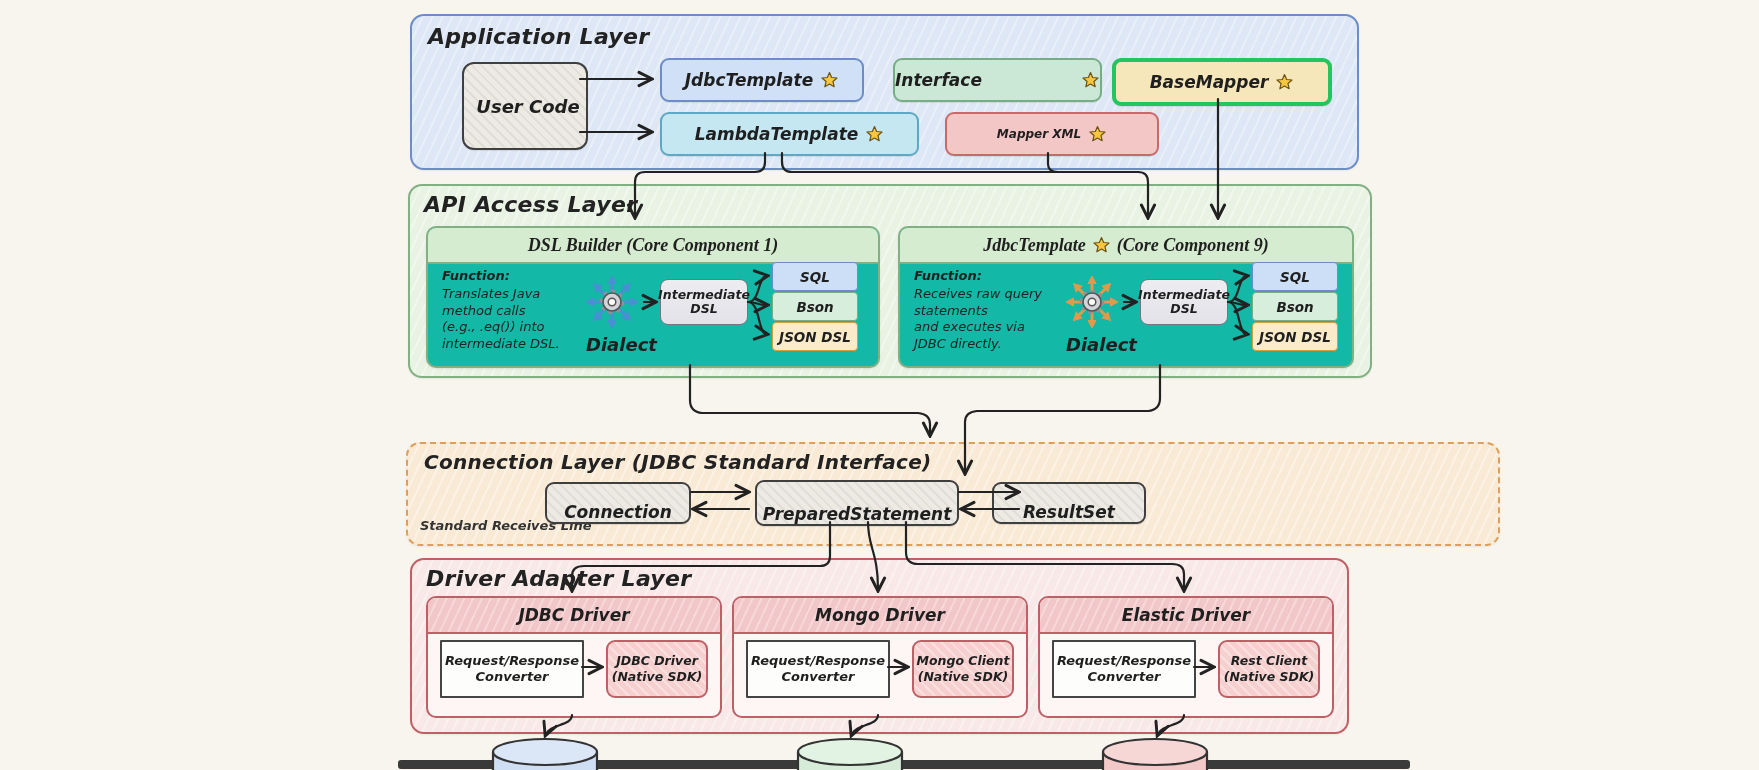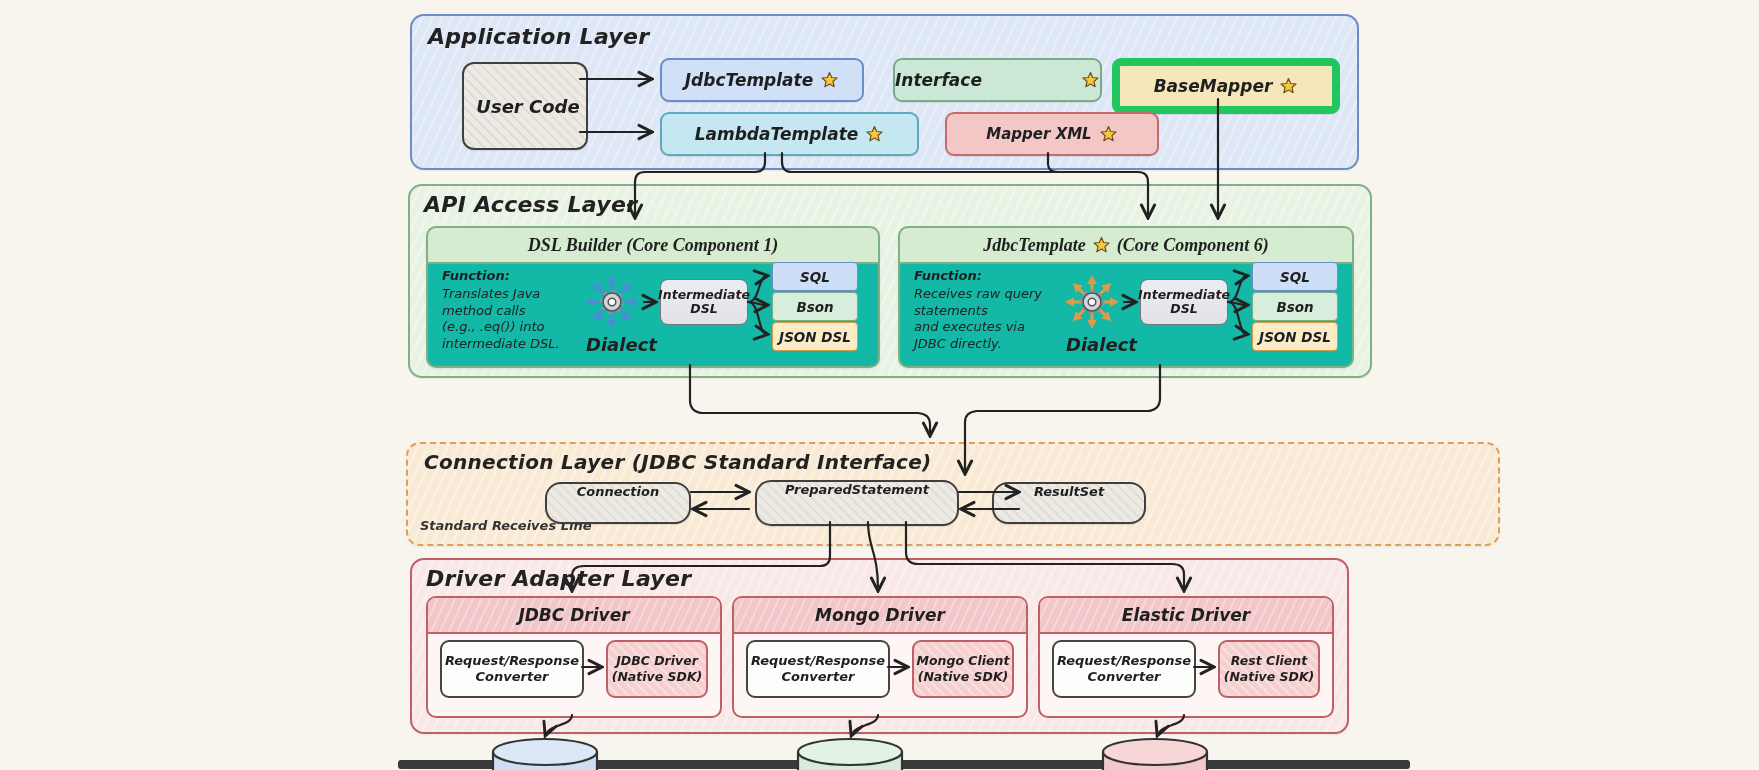--- a/index.html
+++ b/index.html
@@ -51,38 +51,38 @@
   }
   .intdsl{
     position:absolute;display:flex;align-items:center;justify-content:center;text-align:center;
     background:linear-gradient(#ececf1,#e2e2e8);border:1.8px solid #76767e;border-radius:8px;
     font-size:12.5px;font-weight:700;font-style:italic;line-height:1.15;padding:2px 6px;box-sizing:border-box;
   }
   .dialect-lbl{
     position:absolute;font-size:18px;font-weight:700;font-style:italic;text-align:center;white-space:nowrap;
   }
   .conn-node{
-    position:absolute;display:flex;align-items:flex-start;justify-content:center;
-    border-radius:16px;font-size:13px;font-weight:700;font-style:italic;
+    position:absolute;display:flex;align-items:flex-end;justify-content:center;
+    border-radius:9px;font-size:17px;font-weight:700;font-style:italic;
     background-color:#eceae3;
     background-image:repeating-linear-gradient(45deg, rgba(0,0,0,0.05) 0 2px, rgba(0,0,0,0) 2px 7px);
     border:2px solid #3f3f3f;box-shadow:0 1px 1px rgba(0,0,0,0.1);
   }
   .driver-card{
     position:absolute;background:#fdf6f5;border:2px solid #bf5f66;border-radius:10px;overflow:hidden;
   }
   .driver-head{
     height:34px;display:flex;align-items:center;justify-content:center;
     background:#f2c7c9;border-bottom:2px solid #bf5f66;
     background-image:repeating-linear-gradient(115deg, rgba(255,255,255,0.3) 0 2px, rgba(0,0,0,0) 2px 8px);
     font-size:17px;font-weight:700;font-style:italic;
   }
   .conv{
     position:absolute;display:flex;align-items:center;justify-content:center;text-align:center;
-    background:#fdfdfb;border:2px solid #444;border-radius:9px;
+    background:#fdfdfb;border:2px solid #444;border-radius:1px;
     font-size:13px;font-weight:600;font-style:italic;line-height:1.25;white-space:pre-line;
   }
   .client{
     position:absolute;display:flex;align-items:center;justify-content:center;text-align:center;
     background:#f6cfcf;border:2px solid #bf5f66;border-radius:9px;
     background-image:repeating-linear-gradient(45deg, rgba(255,255,255,0.35) 0 2px, rgba(0,0,0,0) 2px 7px);
     font-size:12.5px;font-weight:600;font-style:italic;line-height:1.25;white-space:pre-line;
   }
   .sbl{
     position:absolute;font-size:13px;font-weight:700;font-style:italic;color:#333;white-space:nowrap;
@@ -117,33 +117,33 @@
   <svg class="star" viewBox="0 0 24 24">
       <use href="#starp"></use>
     </svg>
 </div>
 <div class="node" style="left:893px;top:58px;width:205px;height:40px;font-size:17px;background:#cbe8d6;border:2px solid #76ad85;justify-content:space-between;">
   <span class="lbl">Interface</span>
   <svg class="star" viewBox="0 0 24 24">
       <use href="#starp"></use>
     </svg>
 </div>
-<div class="node" style="left:1112px;top:58px;width:212px;height:40px;font-size:17px;background:#f5e7ba;border:8px solid #22c55e;">
+<div class="node" style="left:1112px;top:58px;width:212px;height:40px;font-size:17px;background:#f5e7ba;border:4px solid #22c55e;">
   <span class="lbl">BaseMapper</span>
   <svg class="star" viewBox="0 0 24 24">
       <use href="#starp"></use>
     </svg>
 </div>
 <div class="node" style="left:660px;top:112px;width:255px;height:40px;font-size:17px;background:#c5e7f2;border:2px solid #5fa8c4;">
   <span class="lbl">LambdaTemplate</span>
   <svg class="star" viewBox="0 0 24 24">
       <use href="#starp"></use>
     </svg>
 </div>
-<div class="node" style="left:945px;top:112px;width:210px;height:40px;font-size:15px;background:#f4c7c7;border:2px solid #c96a6a;">
+<div class="node" style="left:945px;top:112px;width:210px;height:40px;font-size:12px;background:#f4c7c7;border:2px solid #c96a6a;">
   <span class="lbl">Mapper XML</span>
   <svg class="star" viewBox="0 0 24 24">
       <use href="#starp"></use>
     </svg>
 </div>
 
 <div class="layer" style="left:408px;top:184px;width:960px;height:190px;background-color:#e8f3e3;border:2px solid #83b083;"></div>
 <div class="layer-title" style="left:424px;top:192px;">API Access Layer</div>
 
 <div class="card" style="left:426px;top:226px;width:450px;height:138px;border:2px solid #83b083;">
@@ -189,21 +189,21 @@
 <div class="small-out" style="left:772px;top:322px;width:84px;height:27px;background:#fbebc9;border:1.8px solid #cf9f42;">
   <span>JSON DSL</span>
 </div>
 
 <div class="card" style="left:898px;top:226px;width:452px;height:138px;border:2px solid #83b083;">
   <div class="card-head" style="height:34px;background:#d6ecd0;border-bottom:2px solid #83b083;">
     <span>JdbcTemplate</span>
     <svg class="star" style="margin-left:0;" viewBox="0 0 24 24">
         <use href="#starp"></use>
       </svg>
-    <span>(Core Component 6)</span>
+    <span>(Core Component 9)</span>
   </div>
 </div>
 <div class="fn-label abs" style="left:914px;top:268px;">Function:</div>
 <div class="fn" style="left:914px;top:286px;width:160px;">Receives raw query
 statements
 and executes via
 JDBC directly.</div>
 
 <div class="gearwrap" style="left:1066px;top:276px;">
   <svg width="52" height="52" viewBox="-26 -26 52 52">

